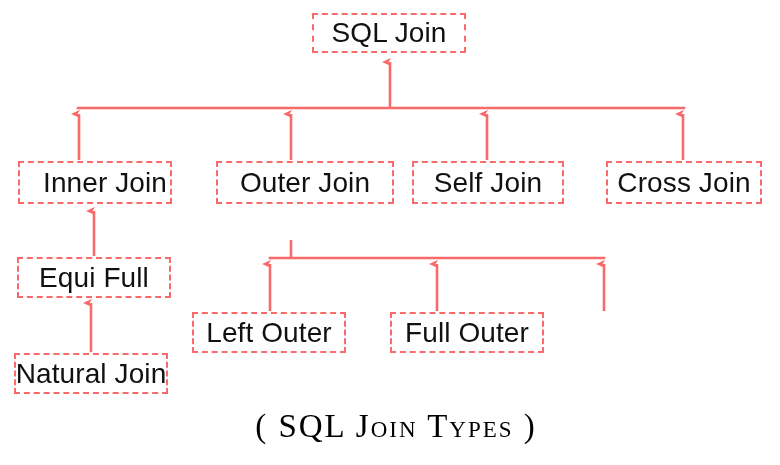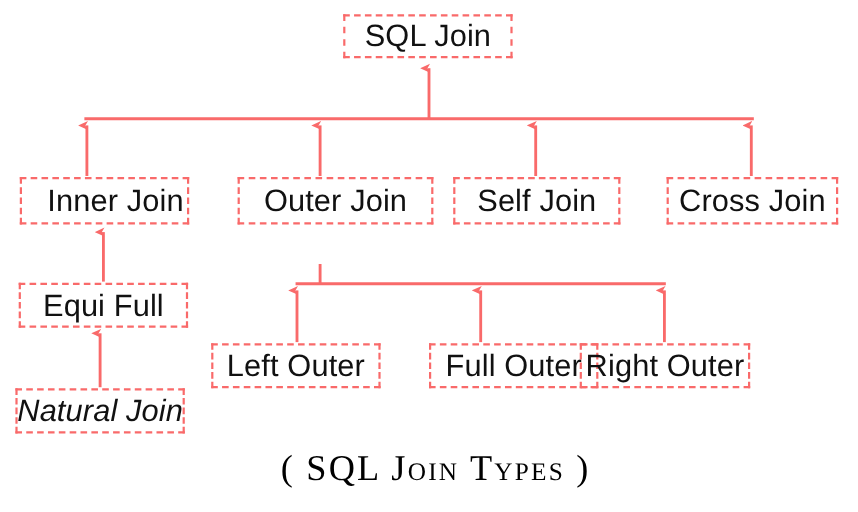--- a/index.html
+++ b/index.html
@@ -106,23 +106,20 @@
   <div class="node" style="left:17px; top:257px; width:154px; height:41px;">
     <span>Equi Full</span>
   </div>
 
   <div class="node" style="left:192px; top:312px; width:154px; height:41px;justify-content:center;">
     <span>Left Outer</span>
   </div>
   <div class="node" style="left:358px; top:312px; width:154px; height:41px;margin-left:32px;">
     <span>Full Outer</span>
   </div>
-  <div class="node" style="left:527px; top:312px; width:155px; height:41px;">
-    <span>Right Outer</span>
-  </div>
 
-  <div class="node" style="left:14px; top:353px; width:154px; height:41px;font-style:italic;">
+  <div class="node" style="left:14px; top:353px; width:154px; height:41px;">
     <span>Natural Join</span>
   </div>
 
   <div class="caption">( SQL Join Types )</div>
 
 </div>
 
 </body></html>

